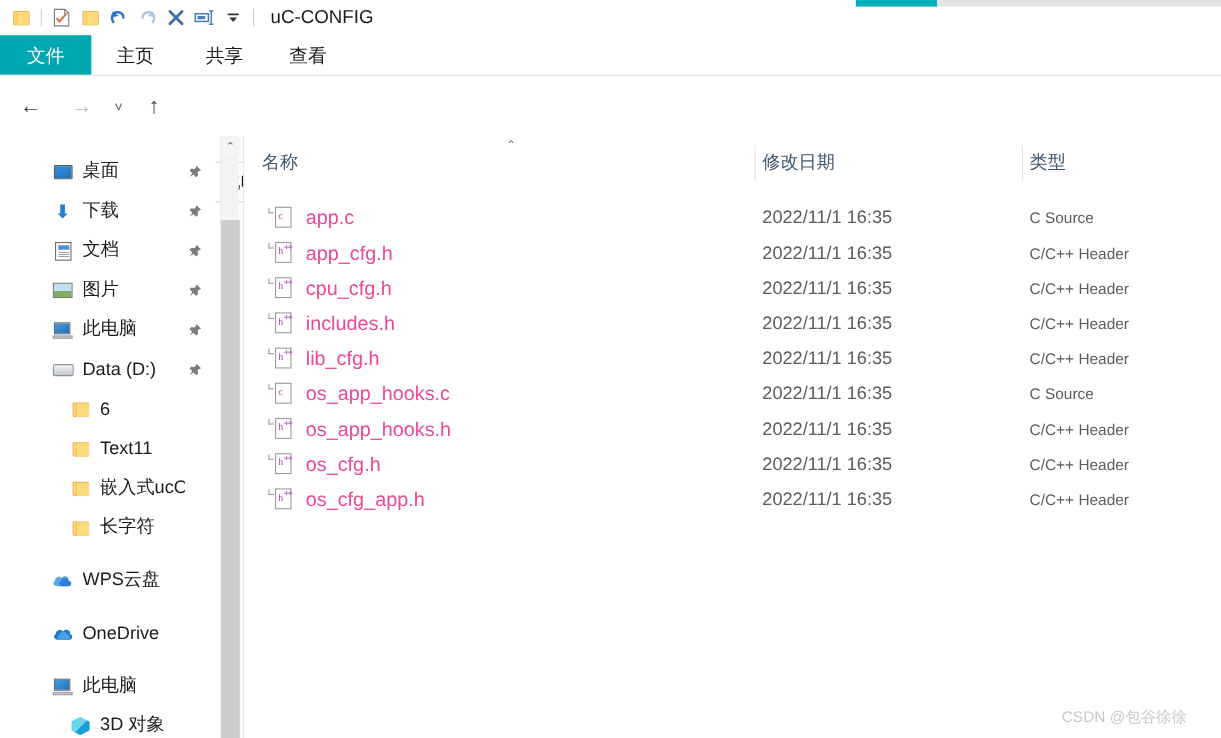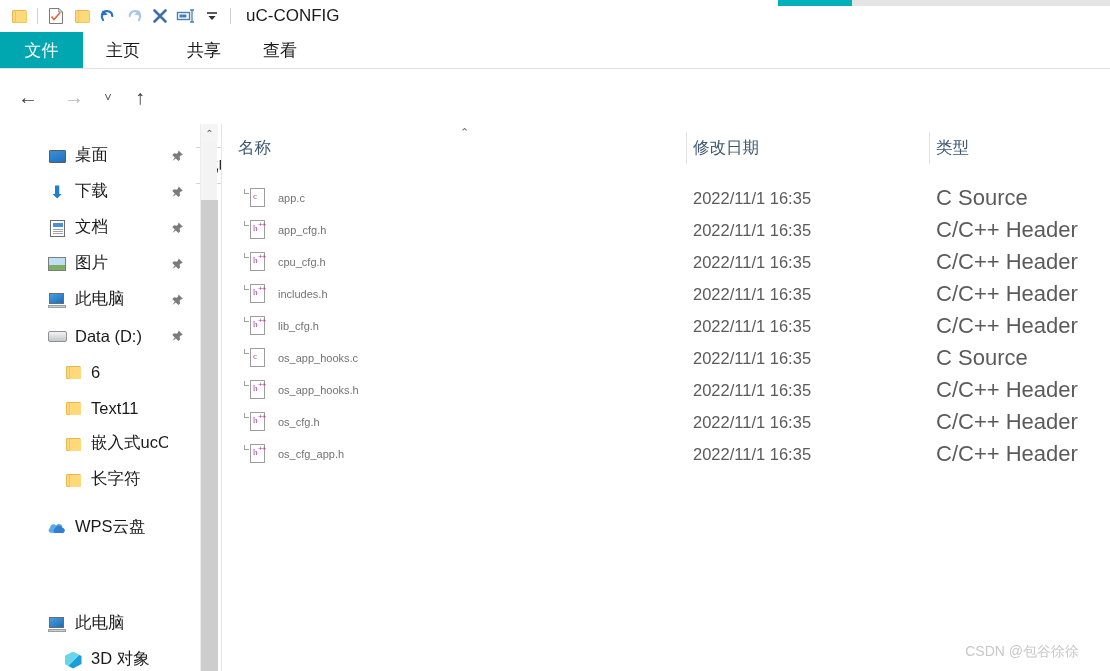--- a/index.html
+++ b/index.html
@@ -168,23 +168,23 @@
   #div-2 { left:707px; }
   #sort-caret {
     position:absolute; left:238px; top:3px; font-size:11px; color:#6d6d6d;
     line-height:1;
   }
 
   .file-row {
     position:absolute; left:0; width:888px; height:32px; display:flex; align-items:center;
   }
   .fr-icon { position:absolute; left:28px; width:18px; height:20px; }
-  .fr-name { position:absolute; left:56px; font-size:11px; color:#737373; white-space:nowrap;}
+  .fr-name { position:absolute; left:56px; font-size:18px; color:#ec4899; white-space:nowrap;}
   .fr-date { position:absolute; left:471px; font-size:16.5px; color:#5b5b5b; white-space:nowrap;}
-  .fr-type { position:absolute; left:714px; font-size:22px; color:#5b5b5b; white-space:nowrap;}
+  .fr-type { position:absolute; left:714px; font-size:14px; color:#5b5b5b; white-space:nowrap;}
 
   
   .doc-glyph { position:relative; width:17px; height:20px; }
   .doc-glyph .page {
     position:absolute; left:0; top:0; width:15px; height:19px; background:#ffffff;
     border:1px solid #9c9c9c;
   }
   .doc-glyph .fold {
     position:absolute; right:1px; top:1px; width:5px; height:5px;
     background:#ffffff; border-left:1px solid #9c9c9c; border-bottom:1px solid #9c9c9c;
@@ -419,20 +419,31 @@
         <span style="display:inline-block;width:46px;flex:0 0 auto;"></span>
         <span class="sb-icon">
           <svg width="20" height="14" viewBox="0 0 20 14">
             <path d="M5 12 C1.5 12 .5 8.5 3 7 C3 3.5 7 2 9 4.5 C11 1.5 16 3 15.5 7 C18.5 7.5 18.5 12 15 12 Z" fill="#5fa8e8"></path>
             <path d="M9.5 12 C6.5 12 5.5 8.5 8 7.4 C9 3.9 14 3.2 15.4 6.9 C18.6 7.4 18.4 12 15 12 Z" fill="#2f7fd6"></path>
           </svg>
         </span>
         <span class="sb-label">WPS云盘</span>
         <span style="width:16px;margin-right:12px;flex:0 0 auto;"></span>
       </div>
+      <div class="sb-row" style="top: 430px;">
+        <span style="display:inline-block;width:46px;flex:0 0 auto;"></span>
+        <span class="sb-icon">
+          <svg width="20" height="14" viewBox="0 0 20 14">
+            <path d="M5.5 12.5 C2 12.5 1 9 3.6 7.5 C3.6 3.8 8 2.3 10.2 5 C12.4 1.9 17.4 3.6 16.8 7.6 C19.6 8.2 19.4 12.5 16 12.5 Z" fill="#1f78c8"></path>
+            <path d="M8 12.5 C5.2 12.5 4.4 9.3 6.9 8.2 C7.9 4.8 12.8 4.2 14.2 7.8 C17.4 8.2 17.2 12.5 14 12.5 Z" fill="#4ea0e3"></path>
+          </svg>
+        </span>
+        <span class="sb-label">OneDrive</span>
+        <span style="width:16px;margin-right:12px;flex:0 0 auto;"></span>
+      </div>
       <div class="sb-row" style="top: 478px;">
         <span style="display:inline-block;width:46px;flex:0 0 auto;"></span>
         <span class="sb-icon">
           <span class="ic-pc">
             <span class="scr"></span>
             <span class="base"></span>
           </span>
         </span>
         <span class="sb-label">此电脑</span>
         <span style="width:16px;margin-right:12px;flex:0 0 auto;"></span>

